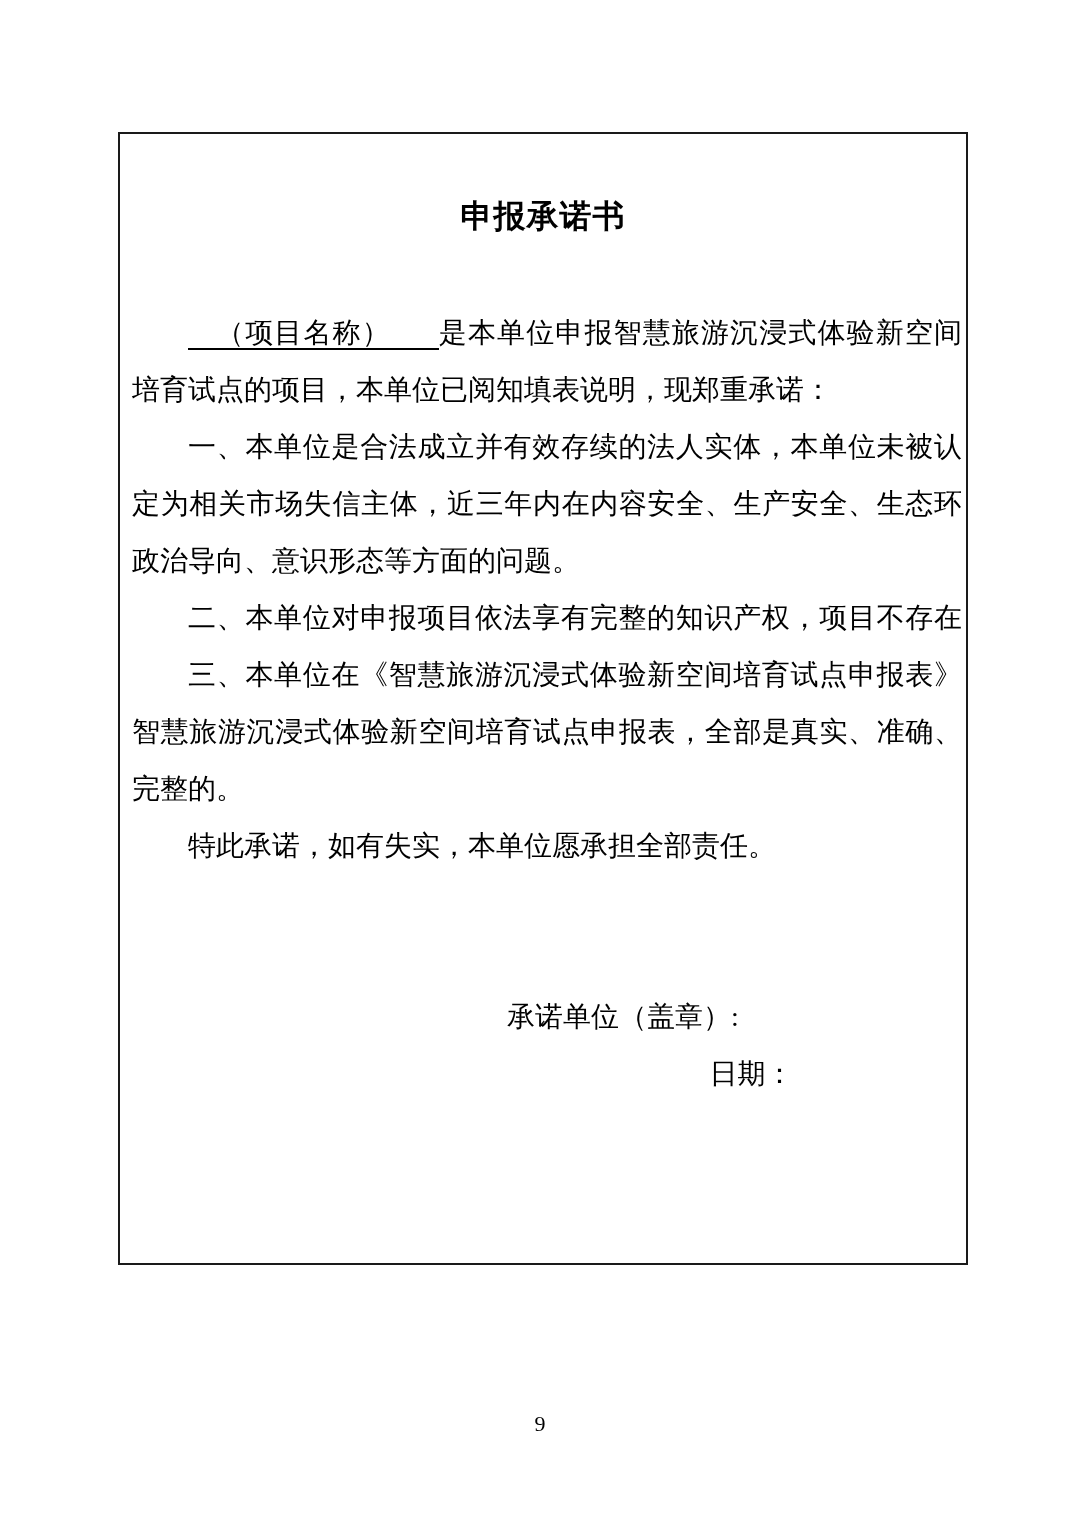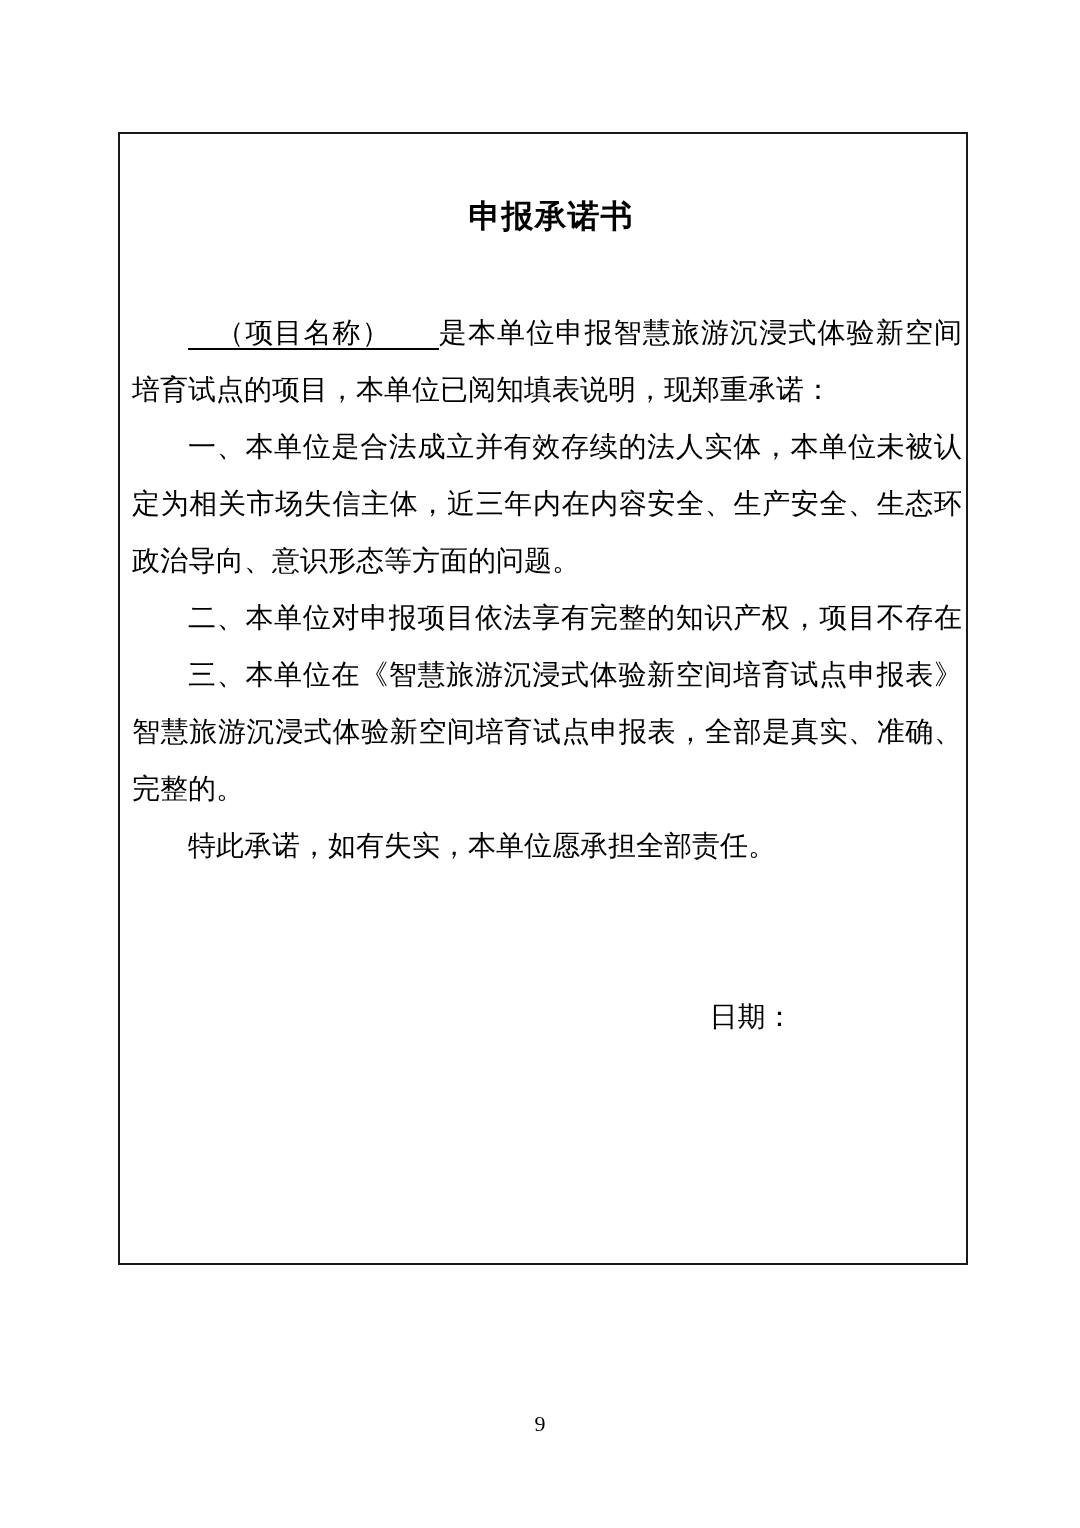--- a/index.html
+++ b/index.html
@@ -25,21 +25,21 @@
     left: 118px;
     top: 132px;
     width: 846px;
     height: 1129px;
     border: 2px solid #1a1a1a;
     background: #ffffff;
   }
   .doc-title {
     position: absolute;
     top: 62px;
-    left: 8px;
+    left: 0;
     width: 100%;
     text-align: center;
     font-family: "Liberation Sans", "DejaVu Sans", sans-serif;
     font-weight: bold;
     font-size: 32px;
     line-height: 40px;
     letter-spacing: 1px;
   }
   .body-text {
     position: absolute;
@@ -105,20 +105,21 @@
 
       <div class="line full indent">三、本单位在《智慧旅游沉浸式体验新空间培育试点申报表》</div>
       <div class="line full">智慧旅游沉浸式体验新空间培育试点申报表，全部是真实、准确、</div>
       <div class="line">完整的。</div>
 
       <div class="line indent">特此承诺，如有失实，本单位愿承担全部责任。</div>
 
       <div class="line"></div>
       <div class="line"></div>
 
+      <div class="line sig-unit">承诺单位（盖章）:</div>
       <div class="line sig-date">日期：</div>
 
     </div>
   </div>
 
   <div class="page-number">9</div>
 
 </div>
 
 </body></html>

